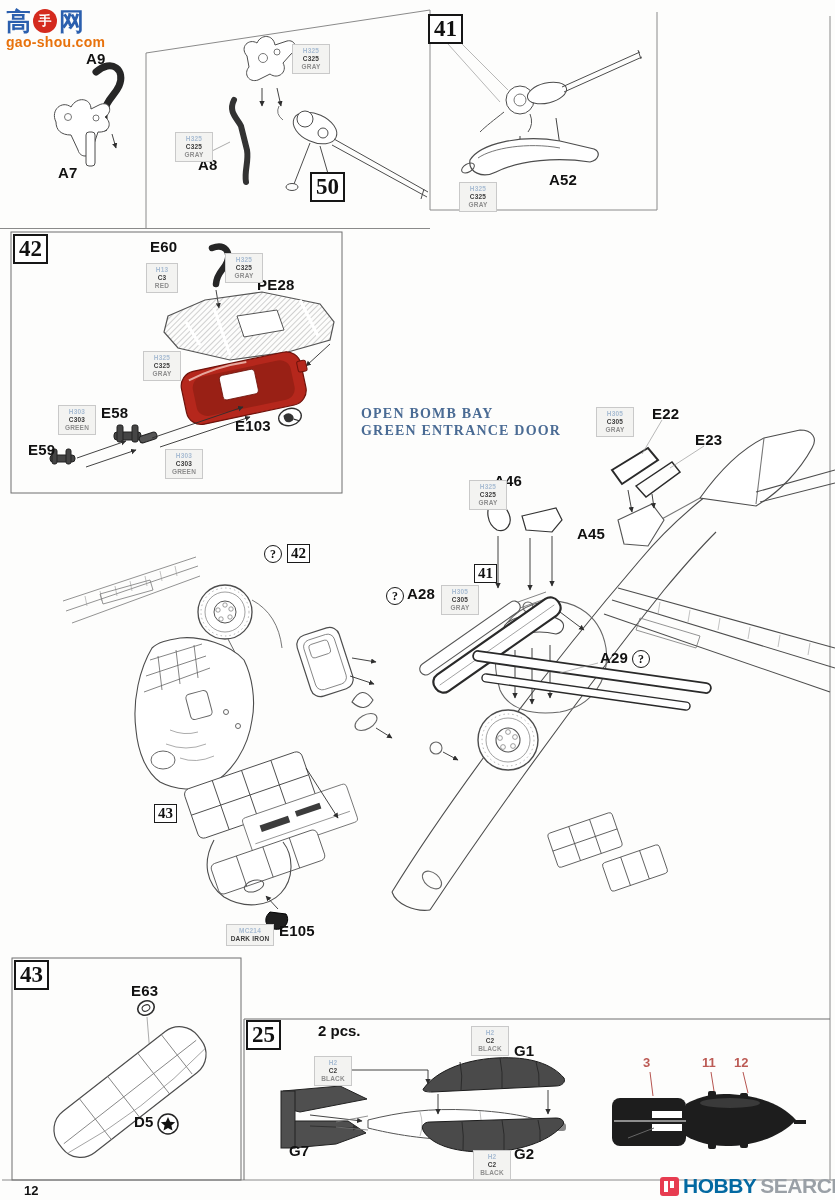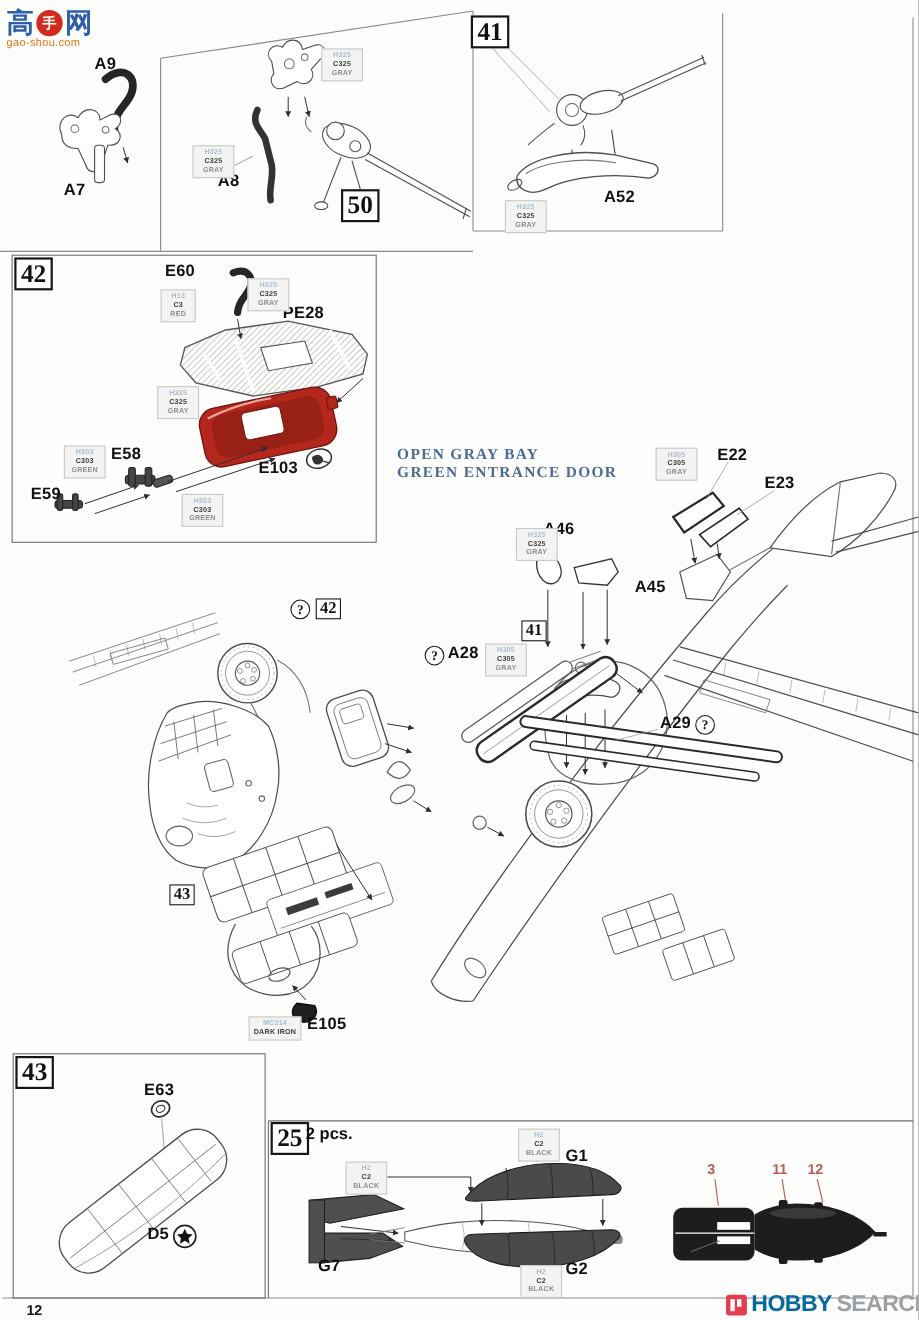--- a/index.html
+++ b/index.html
@@ -17,27 +17,27 @@
   .callout{position:absolute;width:34px;background:#f3f3f1;border:1px solid #c9c9c9;
            display:flex;flex-direction:column;align-items:center;padding:2px 1px;gap:0;}
   .callout span{font-size:6.5px;line-height:8px;font-weight:bold;letter-spacing:.2px;}
   .co1{color:#a9bdd3;}
   .co2{color:#3d3d3d;}
   .co3{color:#8e8e8e;}
   .wide{width:44px;}
   .open-text{position:absolute;font-family:"Liberation Serif",serif;font-weight:600;
              font-size:14px;color:#4a6b94;letter-spacing:1.2px;white-space:nowrap;}
   .rednum{position:absolute;font-size:13px;font-weight:600;color:#bc5a54;}
-  .pcs{position:absolute;font-weight:bold;font-size:15px;color:#111;}
+  .pcs{position:absolute;font-weight:bold;font-size:15px;color:#111;margin-left:40px;}
   #watermark{position:absolute;left:6px;top:8px;width:110px;}
   #wm-row{display:flex;align-items:center;gap:2px;}
   .wm-char{font-weight:bold;font-size:25px;color:#2b5fae;line-height:26px;}
   #wm-badge{width:24px;height:24px;border-radius:50%;background:#d42a1e;color:#fff;
             font-size:13px;font-weight:bold;text-align:center;line-height:24px;}
-  #wm-url{font-size:10px;font-weight:normal;color:#e8720c;letter-spacing:.3px;margin-top:0px;}
+  #wm-url{font-size:14px;font-weight:bold;color:#e8720c;letter-spacing:.3px;margin-top:0px;}
   #pagenum{position:absolute;left:24px;top:1183px;font-weight:bold;font-size:13px;color:#111;}
   #hs-logo{position:absolute;left:660px;top:1174px;display:flex;align-items:center;gap:4px;}
   #hs-box{width:19px;height:19px;background:#e73c50;border-radius:3px;position:relative;}
   #hs-box:before{content:"";position:absolute;left:4px;top:4px;width:4px;height:11px;background:#fff;}
   #hs-box:after{content:"";position:absolute;left:10px;top:4px;width:4px;height:7px;background:#fff;}
   .hs-red{font-size:21px;font-weight:bold;color:#0369a1;letter-spacing:-.5px;}
   .hs-gray{font-size:21px;font-weight:bold;color:#9aa0a6;letter-spacing:-.5px;}
 </style>
 </head>
 <body>
@@ -407,21 +407,21 @@
 <div class="lbl" style="left:289px;top:1142px">G7</div>
 <div class="lbl" style="left:514px;top:1145px">G2</div>
 
 <span class="q" style="left:264px;top:545px">?</span>
 <div class="ref" style="left:287px;top:544px">42</div>
 <span class="q" style="left:386px;top:587px">?</span>
 <span class="q" style="left:632px;top:650px">?</span>
 <div class="ref" style="left:474px;top:564px">41</div>
 <div class="ref" style="left:154px;top:804px">43</div>
 
-<div class="open-text" style="left:361px;top:406px">OPEN GRAY BAY</div>
+<div class="open-text" style="left:361px;top:406px">OPEN BOMB BAY</div>
 <div class="open-text" style="left:361px;top:423px">GREEN ENTRANCE DOOR</div>
 
 <div class="callout" style="left:292px;top:44px">
   <span class="co1">H325</span>
   <span class="co2">C325</span>
   <span class="co3">GRAY</span>
 </div>
 <div class="callout" style="left:175px;top:132px">
   <span class="co1">H325</span>
   <span class="co2">C325</span>

